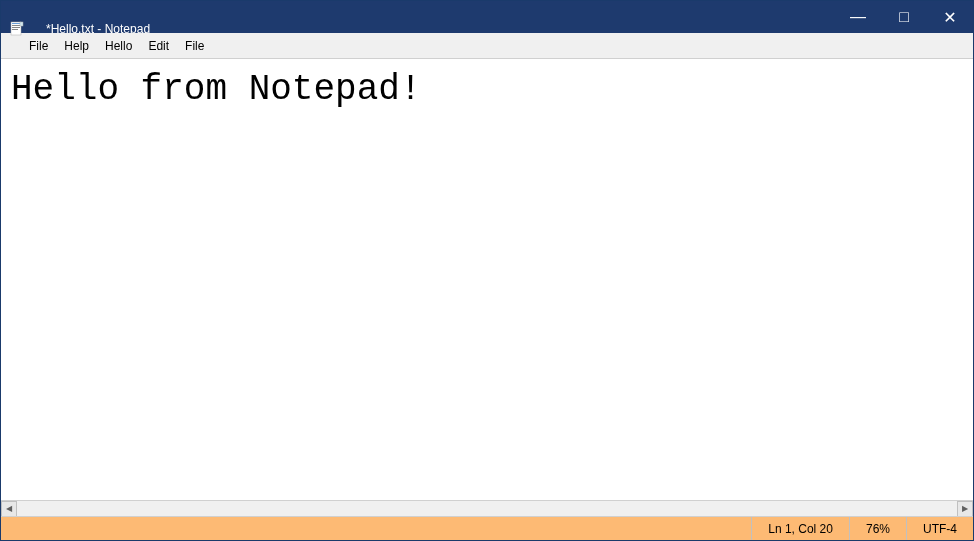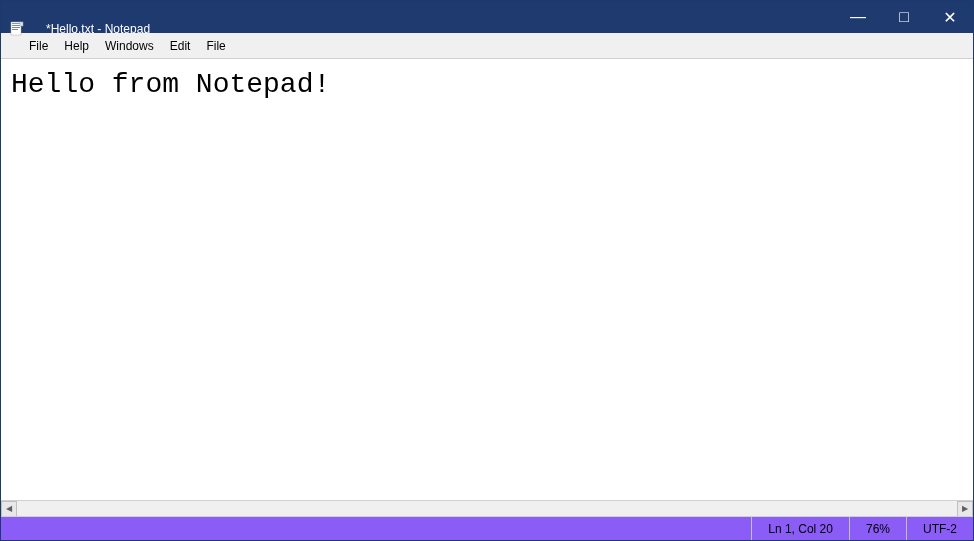--- a/index.html
+++ b/index.html
@@ -97,21 +97,21 @@
       background: white;
       overflow: hidden;
     }
 
     .editor {
       flex: 1;
       border: none;
       outline: none;
       resize: none;
       font-family: 'Courier New', monospace;
-      font-size: 28px;
+      font-size: 36px;
       padding: 8px 10px;
       color: #000;
       background: white;
       overflow-y: scroll;
       overflow-x: auto;
       line-height: 1.3;
     }
 
     
     .editor::-webkit-scrollbar {
@@ -151,21 +151,21 @@
 
     .h-scroll-track {
       flex: 1;
       height: 16px;
       background: #f0f0f0;
     }
 
     
     .status-bar {
       height: 24px;
-      background: #8b5cf6;
+      background: #fdba74;
       border-top: 1px solid #d0d0d0;
       display: flex;
       align-items: center;
       flex-shrink: 0;
     }
 
     .status-spacer {
       flex: 1;
     }
 
@@ -213,35 +213,35 @@
     <div class="title-bar-controls">
       <button class="title-bar-btn">—</button>
       <button class="title-bar-btn">□</button>
       <button class="title-bar-btn close">✕</button>
     </div>
   </div>
 
   <div class="menu-bar">
     <div class="menu-item">File</div>
     <div class="menu-item">Help</div>
-    <div class="menu-item">Windows</div>
+    <div class="menu-item">Hello</div>
     <div class="menu-item">Edit</div>
     <div class="menu-item">File</div>
   </div>
 
   <div class="editor-container">
     <textarea class="editor" spellcheck="false" style="">Hello from Notepad!</textarea>
   </div>
 
   <div class="h-scroll-bar">
     <div class="h-scroll-arrow">◀</div>
     <div class="h-scroll-track"></div>
     <div class="h-scroll-arrow">▶</div>
   </div>
 
   <div class="status-bar">
     <div class="status-spacer"></div>
     <div class="status-section">Ln 1, Col 20</div>
     <div class="status-section">76%</div>
-    <div class="status-section">UTF-2</div>
+    <div class="status-section">UTF-4</div>
   </div>
 
 </div>
 
 </body></html>

